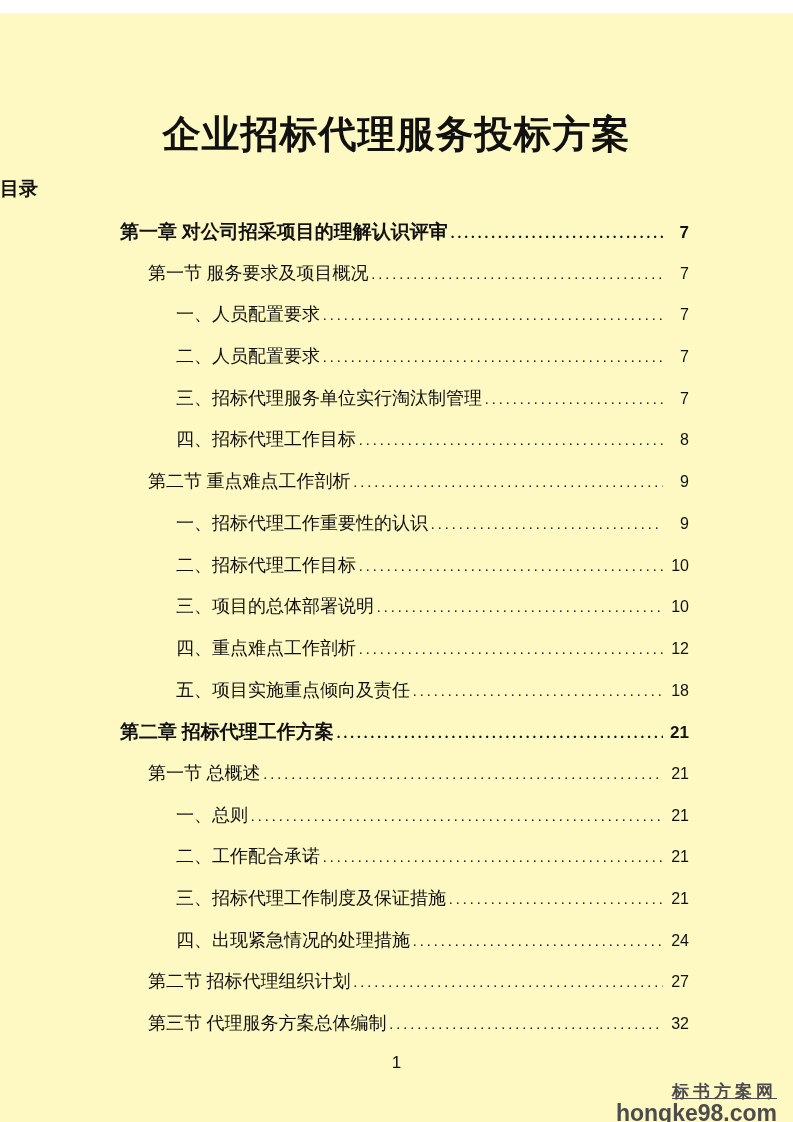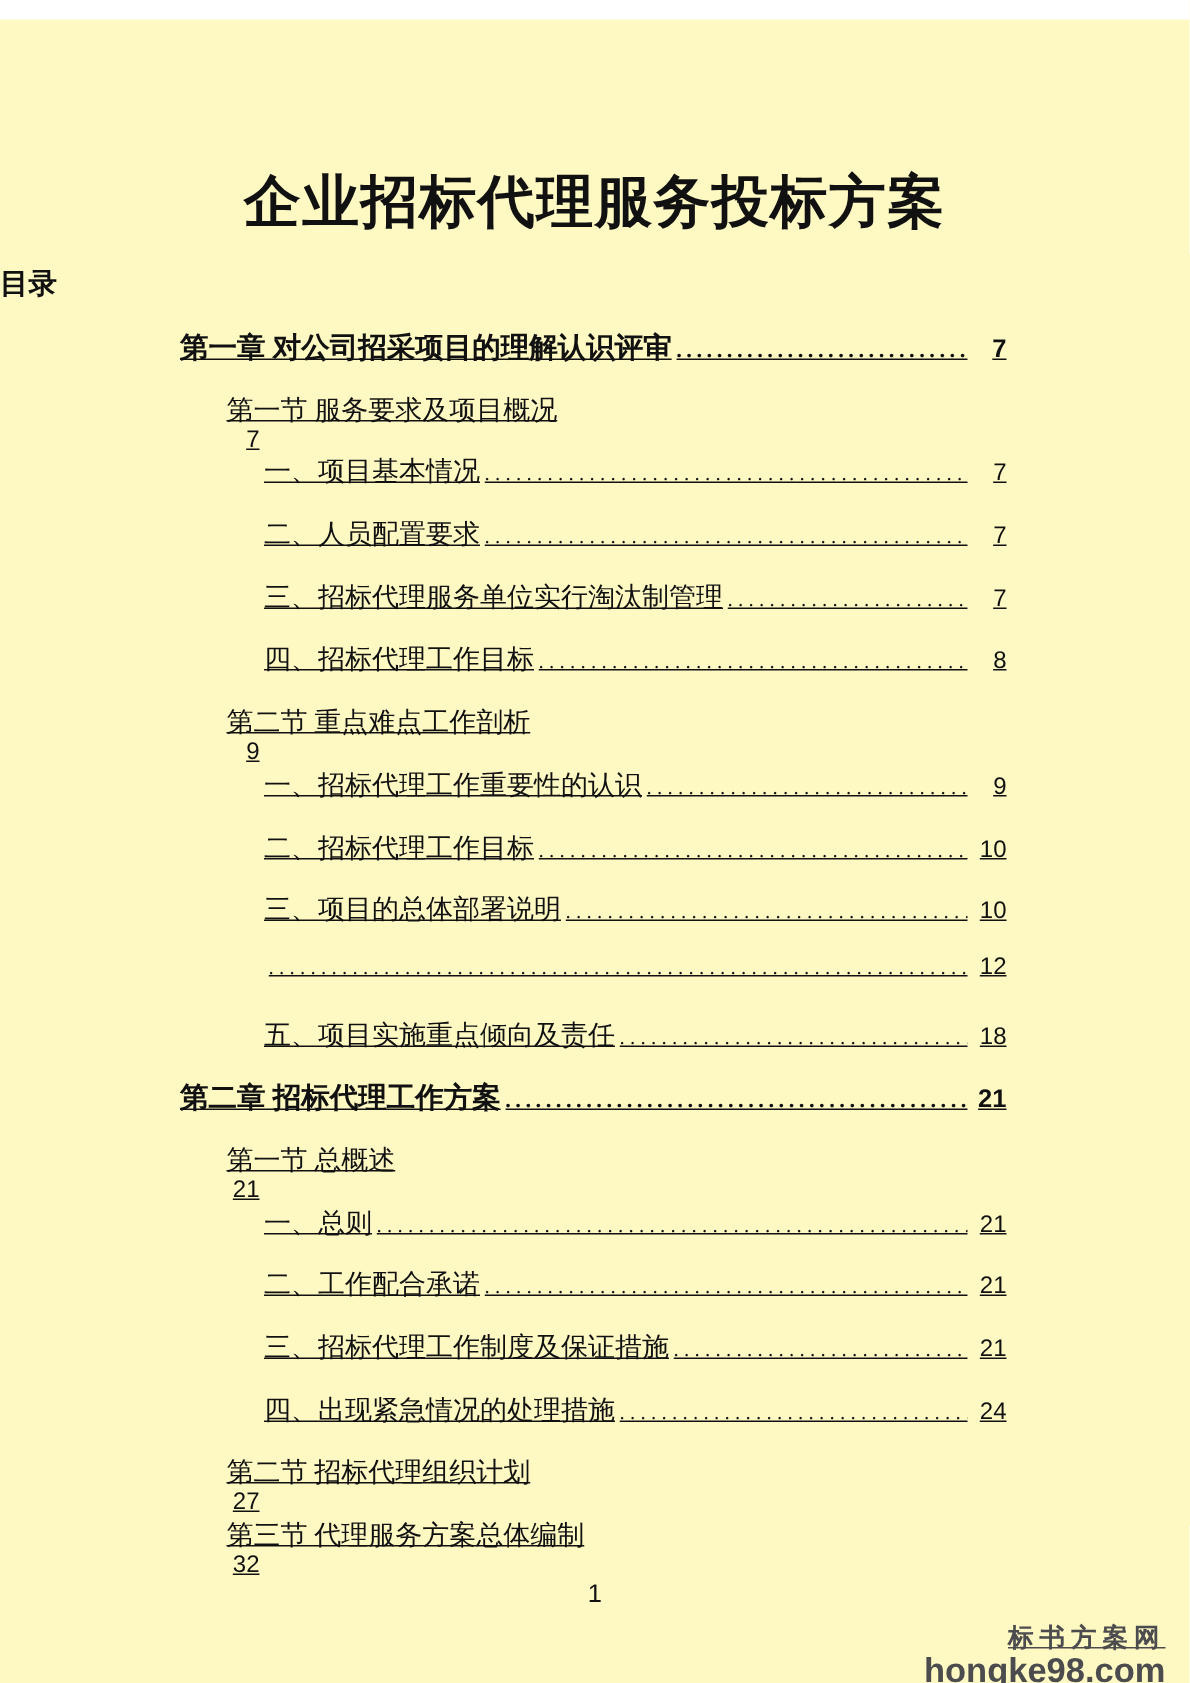--- a/index.html
+++ b/index.html
@@ -28,31 +28,30 @@
     top: 163px; left: 0; right: 0;
     margin: 0;
     font-size: 19px;
     font-weight: bold;
     color: #111111;
   }
   .toc {
     position: absolute;
     top: 206px;
     left: 120px;
-    right: 122px;
-    text-decoration: underline;
+    right: 104px;
   }
   .toc-row {
     display: flex;
     align-items: baseline;
     height: 41.7px;
   }
   .toc-row .toc-label { white-space: nowrap; }
   .lvl1 { font-weight: bold; font-size: 19px; }
-  .lvl2 { font-size: 18px; padding-left: 28px; flex-direction: column; }
+  .lvl2 { font-size: 18px; padding-left: 28px; }
   .lvl3 { font-size: 18px; padding-left: 56px; }
   .toc-dots {
     flex: 1;
     overflow: hidden;
     white-space: nowrap;
     margin: 0 4px 0 3px;
     font-size: 14px;
     letter-spacing: 3.5px;
   }
   .lvl1 .toc-dots { font-size: 15px; letter-spacing: 3px; }
@@ -99,21 +98,21 @@
         <span class="toc-label">第一章 对公司招采项目的理解认识评审</span>
         <span class="toc-dots"></span>
         <span class="toc-page">7</span>
       </div>
       <div class="toc-row lvl2">
         <span class="toc-label">第一节 服务要求及项目概况</span>
         <span class="toc-dots"></span>
         <span class="toc-page">7</span>
       </div>
       <div class="toc-row lvl3">
-        <span class="toc-label">一、项目基本情况</span>
+        <span class="toc-label">一、人员配置要求</span>
         <span class="toc-dots"></span>
         <span class="toc-page">7</span>
       </div>
       <div class="toc-row lvl3">
         <span class="toc-label">二、人员配置要求</span>
         <span class="toc-dots"></span>
         <span class="toc-page">7</span>
       </div>
       <div class="toc-row lvl3">
         <span class="toc-label">三、招标代理服务单位实行淘汰制管理</span>
@@ -139,20 +138,21 @@
         <span class="toc-label">二、招标代理工作目标</span>
         <span class="toc-dots"></span>
         <span class="toc-page">10</span>
       </div>
       <div class="toc-row lvl3">
         <span class="toc-label">三、项目的总体部署说明</span>
         <span class="toc-dots"></span>
         <span class="toc-page">10</span>
       </div>
       <div class="toc-row lvl3">
+        <span class="toc-label">四、重点难点工作剖析</span>
         <span class="toc-dots"></span>
         <span class="toc-page">12</span>
       </div>
       <div class="toc-row lvl3">
         <span class="toc-label">五、项目实施重点倾向及责任</span>
         <span class="toc-dots"></span>
         <span class="toc-page">18</span>
       </div>
       <div class="toc-row lvl1">
         <span class="toc-label">第二章 招标代理工作方案</span>

